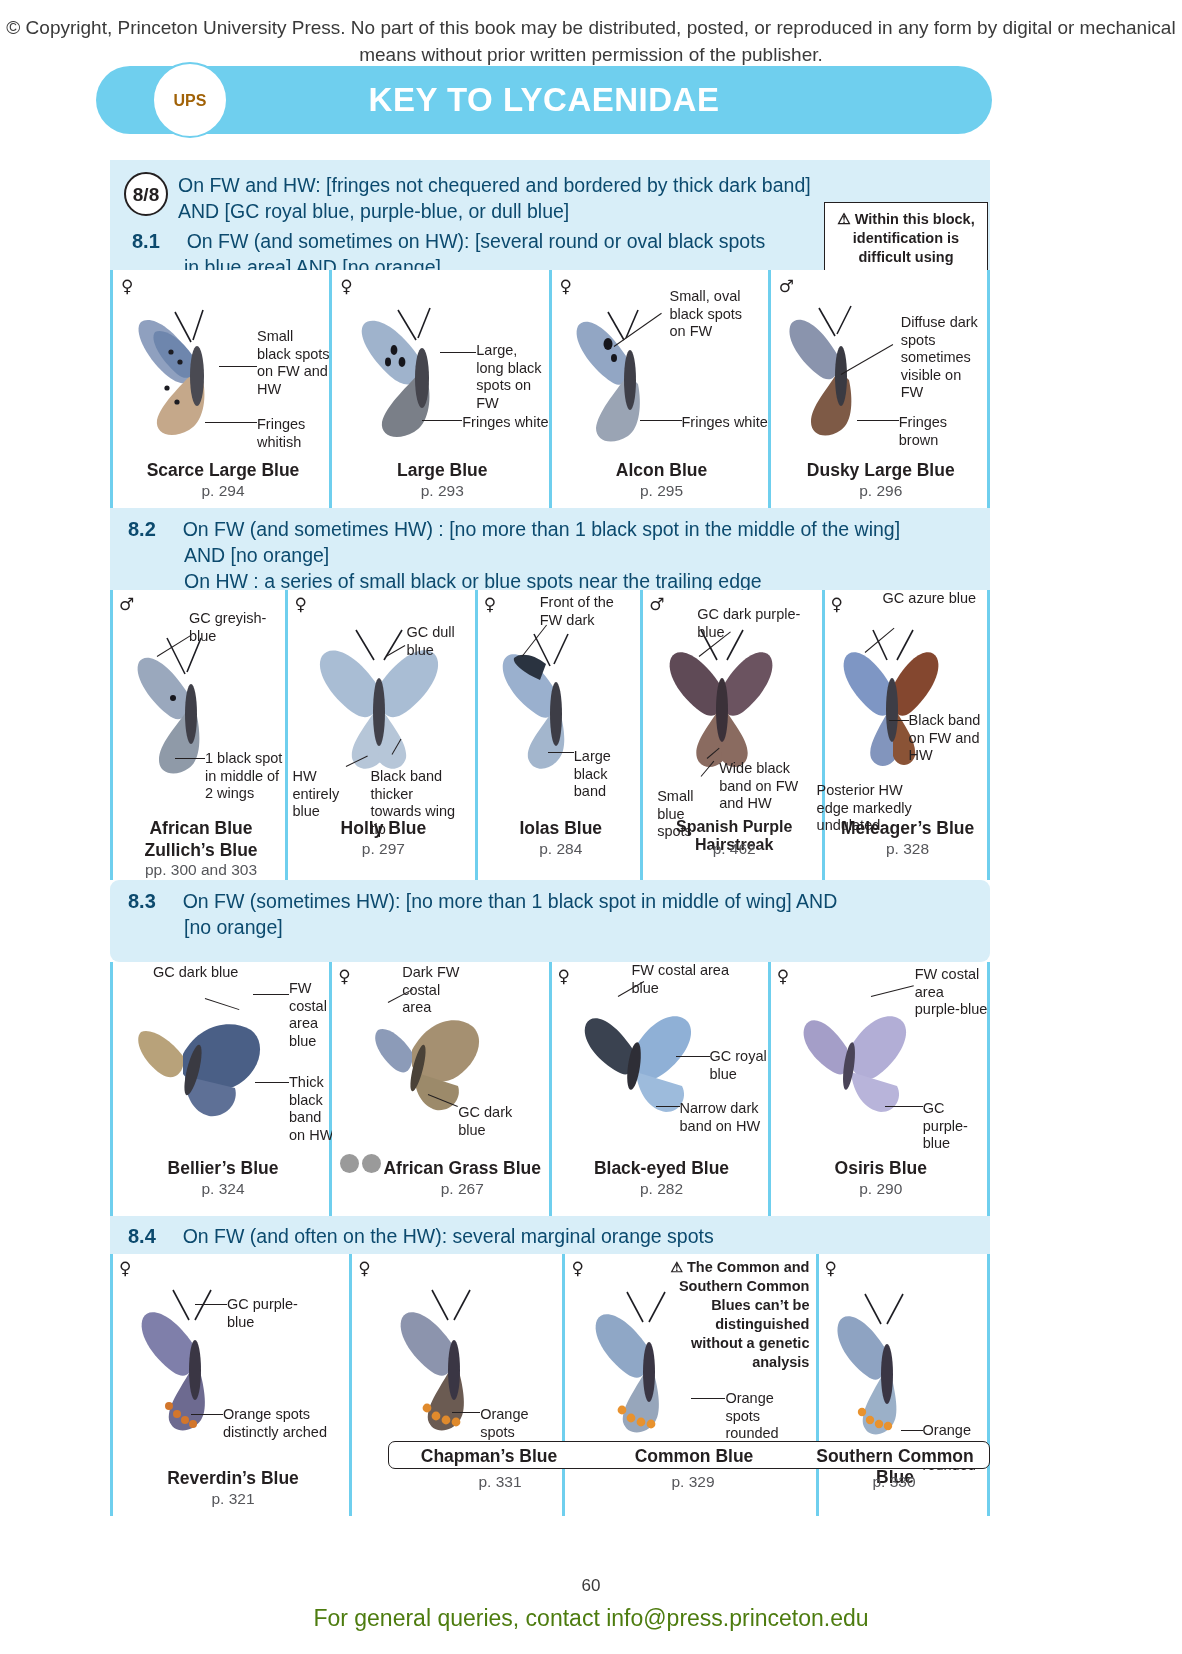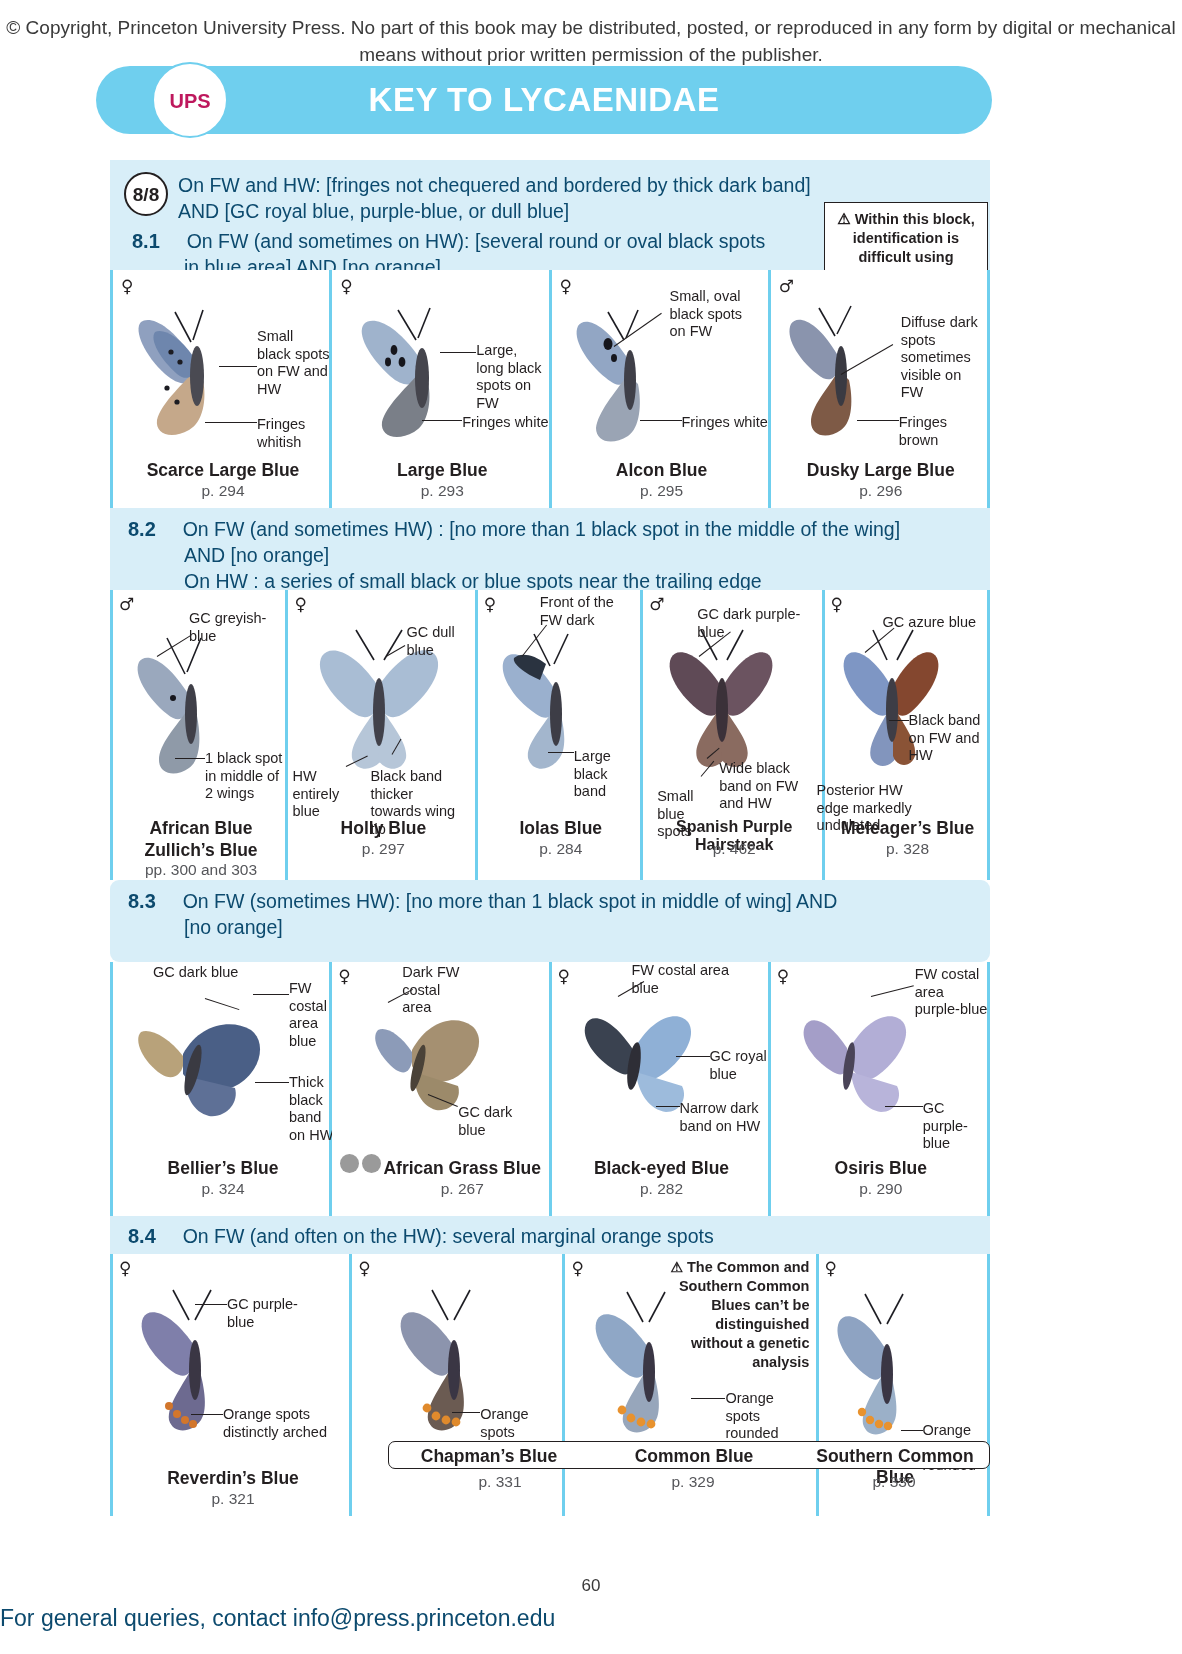--- a/index.html
+++ b/index.html
@@ -17,23 +17,24 @@
     top: 14px; left: 0; width: 1182px;
     text-align: center;
     font-family: "Liberation Sans", sans-serif;
     font-size: 19px;
     line-height: 27px;
     color: #3a3a3a;
   }
   .footer {
     position: absolute;
     bottom: 22px; left: 0; width: 1182px;
+    text-align: center;
     font-family: "Liberation Sans", sans-serif;
     font-size: 23px;
-    color: #0c4a6e;
+    color: #4d7c0f;
   }
   .pagenum {
     position: absolute;
     bottom: 58px; left: 0; width: 1182px;
     text-align: center;
     font-family: "Liberation Sans", sans-serif;
     font-size: 17px;
     color: #3a3a3a;
   }
 
@@ -60,22 +61,22 @@
     position: absolute;
     left: 152px; top: 62px;
     width: 76px; height: 76px;
     border-radius: 50%;
     background: #ffffff;
     border: 2px solid #6fcfee;
     text-align: center;
     line-height: 74px;
     font-family: "Liberation Sans", sans-serif;
     font-weight: bold;
-    font-size: 20px;
-    color: #be185d;
+    font-size: 16px;
+    color: #a16207;
   }
 
   
   .key { position:absolute; left:110px; top:160px; width:880px; }
 
   .blue-band {
     background: #d8eef8;
     padding: 8px 10px 10px 10px;
     position: relative;
   }
@@ -404,21 +405,21 @@
         <svg width="150" height="180" viewBox="0 0 150 180">
           <path d="M66 70 C46 36 26 30 20 42 C14 56 28 80 48 96 C60 104 64 98 66 90 Z" fill="#7e96c4"></path>
           <path d="M68 70 C86 36 106 30 112 42 C118 56 104 80 86 96 C76 104 70 98 68 90 Z" fill="#84472f"></path>
           <path d="M66 90 C54 112 42 130 46 142 C52 154 66 152 72 140 Z" fill="#8295bd"></path>
           <path d="M68 90 C80 110 92 126 90 140 C86 152 72 152 68 140 Z" fill="#8a5336"></path>
           <ellipse cx="67" cy="94" rx="6" ry="32" fill="#3d3d46"></ellipse>
           <path d="M62 44 L48 14" stroke="#1c1c22" stroke-width="1.6" fill="none"></path>
           <path d="M72 44 L88 14" stroke="#1c1c22" stroke-width="1.6" fill="none"></path>
         </svg>
       </div>
-      <div class="lbl" style="left:58px; top:24px; width:100px;">GC azure blue</div>
+      <div class="lbl" style="left:58px; top:0; width:100px;">GC azure blue</div>
       <div class="leader" style="left:40px; top:62px; width:38px; transform:rotate(-40deg);"></div>
       <div class="lbl" style="left:84px; top:122px; width:80px;">Black band on FW and HW</div>
       <div class="leader" style="left:64px; top:130px; width:20px;"></div>
       <div class="lbl" style="left:-8px; top:192px; width:118px; text-align:left;">Posterior HW edge markedly undulated</div>
       <div class="name" style="position:absolute; left:0; top:228px; width:166px;">Meleager’s Blue</div>
       <div class="page" style="position:absolute; left:0; top:250px; width:166px;">p. 328</div>
     </div>
   </div>
 
   <div class="blue-band" style="height:82px;border-radius:9px;">

